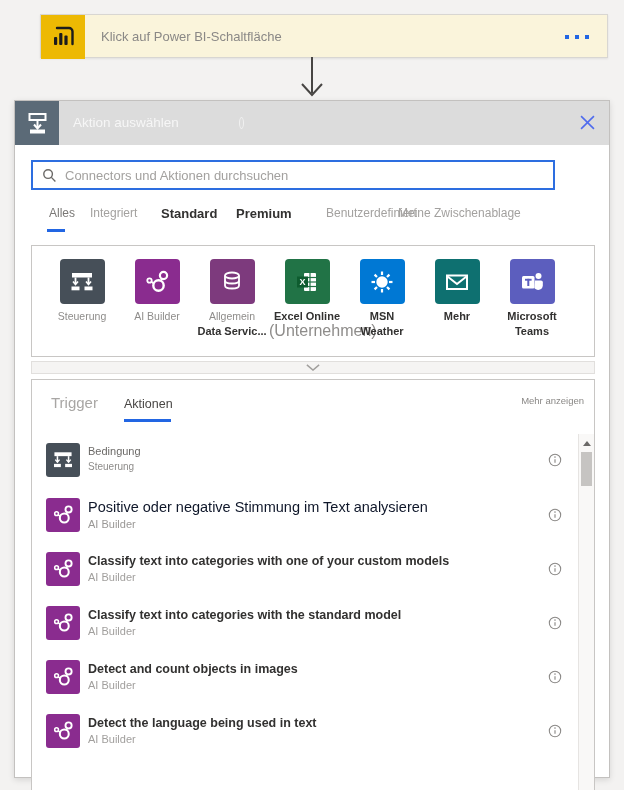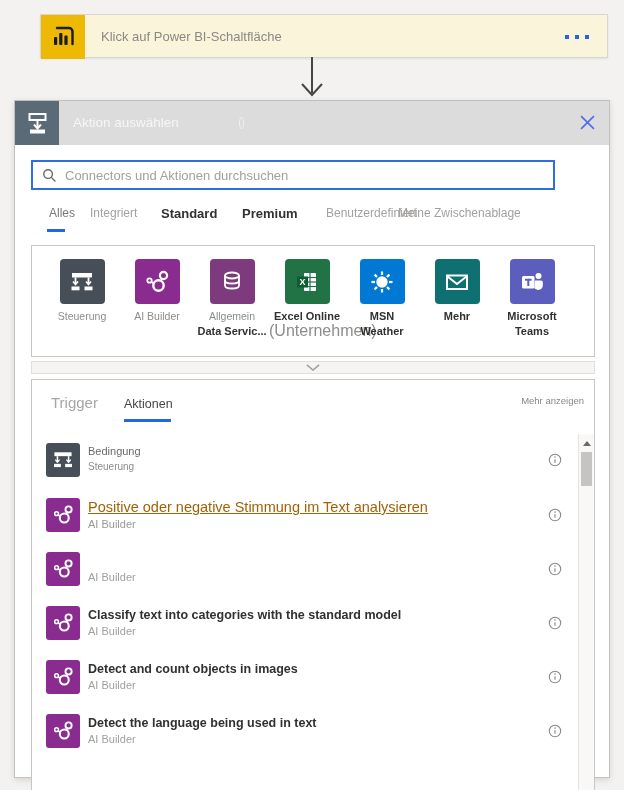--- a/index.html
+++ b/index.html
@@ -64,21 +64,21 @@
   .tab-trigger { position:absolute; left:19px; top:14px; font-size:15px; color:#A8A6A4; cursor:pointer; }
   .tab-actions { position:absolute; left:92px; top:17px; font-size:12.5px; color:#484644; cursor:pointer; }
   .tab-underline { position:absolute; left:92px; top:39px; width:47px; height:2.5px; }
   .more-link { position:absolute; right:10px; top:15px; font-size:9.5px; color:#8A8886; cursor:pointer; }
 
   .action-row { position:absolute; left:0; width:540px; height:50px; cursor:pointer; }
   .row-icon { position:absolute; left:14px; top:0; width:34px; height:34px; border-radius:3px;
     display:flex; align-items:center; justify-content:center; }
   .row-title-sm { position:absolute; left:56px; top:2px; font-size:11px; color:#6B6967; }
   .row-sub-sm { position:absolute; left:56px; top:18px; font-size:10px; color:#8E8C8A; }
-  .row-title-lg { position:absolute; left:56px; top:1px; font-size:14.5px; color:#a16207;text-decoration:underline; }
+  .row-title-lg { position:absolute; left:56px; top:1px; font-size:14.5px; color:#0f172a; }
   .row-sub-lg { position:absolute; left:56px; top:20px; font-size:11px; color:#9A9896; }
   .row-title-b { position:absolute; left:56px; top:2px; font-size:12.5px; font-weight:700; color:#323130; }
   .row-sub-b { position:absolute; left:56px; top:19px; font-size:11px; color:#A19F9D; }
   .row-info { position:absolute; left:516px; top:10px; cursor:pointer; }
 
   
   .scrollbar { position:absolute; right:0; top:54px; bottom:0; width:16px;
     background:#F9F8F7; border-left:1px solid #E6E4E2; }
   .sb-up, .sb-down { position:absolute; left:0; width:16px; height:15px;
     display:flex; align-items:center; justify-content:center; cursor:pointer; }
@@ -137,21 +137,21 @@
       <svg width="15" height="15" viewBox="0 0 16 16">
         <circle cx="6.5" cy="6.5" r="4.6" fill="none" stroke="#6B6967" stroke-width="1.5"></circle>
         <line x1="10" y1="10" x2="14.3" y2="14.3" stroke="#6B6967" stroke-width="1.5"></line>
       </svg>
       <input type="text" placeholder="Connectors und Aktionen durchsuchen" style="">
     </div>
 
     <div class="cat-tab active" style="left:34px;">Alles</div>
     <div class="cat-tab" style="left:75px;">Integriert</div>
     <div class="cat-tab strong" style="left:146px;">Standard</div>
-    <div class="cat-tab strong" style="left:227px;">Premium</div>
+    <div class="cat-tab strong" style="left:221px;">Premium</div>
     <div class="cat-tab" style="left:311px;">Benutzerdefiniert</div>
     <div class="cat-tab" style="left:383px;">Meine Zwischenablage</div>
     <div class="cat-underline" style="background: rgb(34, 102, 227);"></div>
 
     <div class="connectors-box">
 
       <div class="connector" style="left:12px;">
         <div class="conn-icon" style="background: rgb(70, 79, 88);">
           <svg width="28" height="28" viewBox="0 0 28 28">
             <rect x="4" y="5" width="20" height="4.5" fill="#fff"></rect>
@@ -305,20 +305,21 @@
       <div class="action-row" style="top:172px;">
         <div class="row-icon" style="background: rgb(138, 44, 143);">
           <svg width="24" height="24" viewBox="0 0 28 28" fill="none" stroke="#fff">
             <circle cx="15.5" cy="17.5" r="5.2" stroke-width="2.4"></circle>
             <circle cx="20.5" cy="7.5" r="3.6" stroke-width="2.2"></circle>
             <circle cx="6.5" cy="12.5" r="2.2" stroke-width="1.8"></circle>
             <line x1="17.8" y1="12.8" x2="19.4" y2="10.8" stroke-width="1.8"></line>
             <line x1="10.8" y1="15.6" x2="8.4" y2="13.8" stroke-width="1.8"></line>
           </svg>
         </div>
+        <div class="row-title-b">Classify text into categories with one of your custom models</div>
         <div class="row-sub-b">AI Builder</div>
         <svg class="row-info" width="14" height="14" viewBox="0 0 16 16">
           <circle cx="8" cy="8" r="6.5" fill="none" stroke="#8A8886" stroke-width="1.2"></circle>
           <line x1="8" y1="7" x2="8" y2="11.2" stroke="#8A8886" stroke-width="1.3"></line>
           <circle cx="8" cy="4.7" r=".9" fill="#8A8886"></circle>
         </svg>
       </div>
 
       <div class="action-row" style="top:226px;">
         <div class="row-icon" style="background: rgb(138, 44, 143);">

